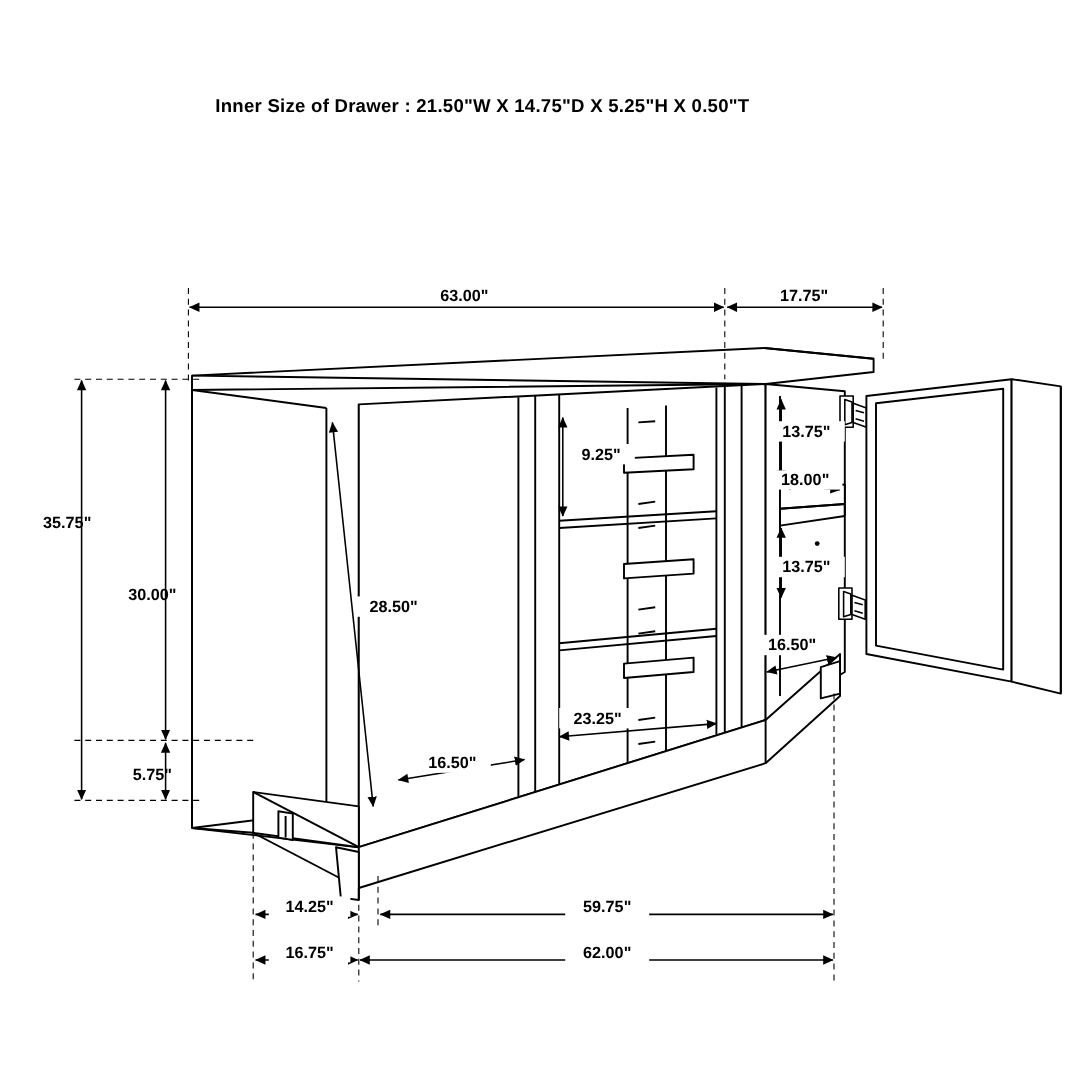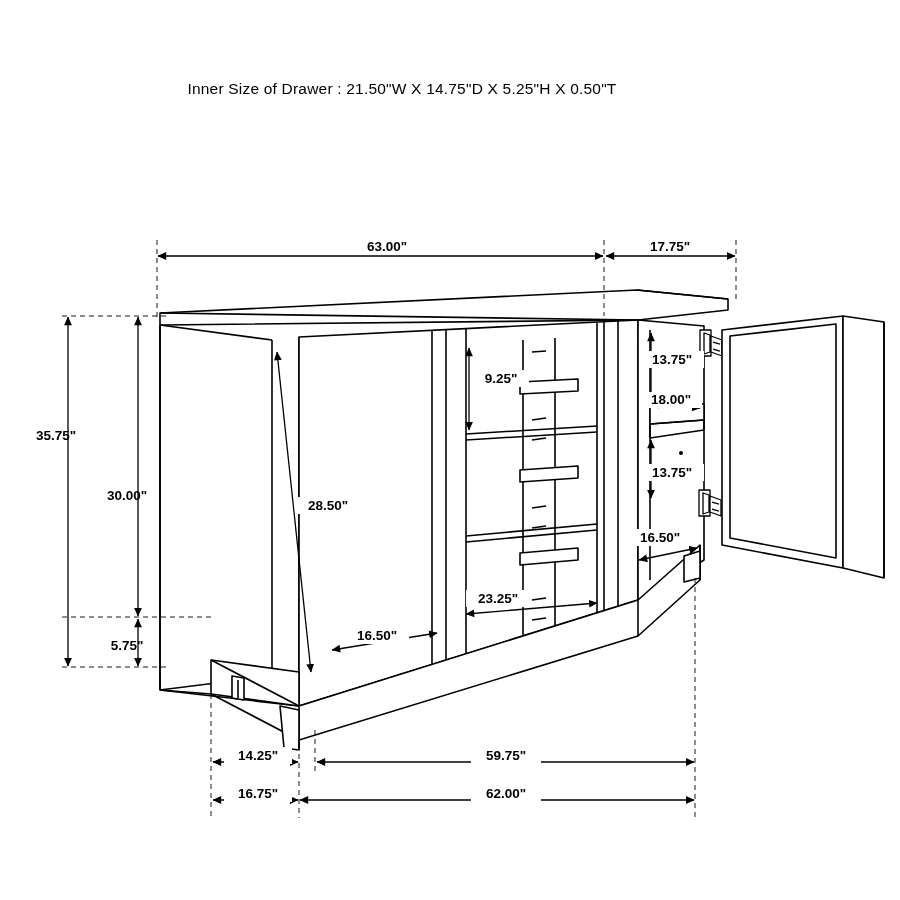--- a/index.html
+++ b/index.html
@@ -20,21 +20,21 @@
     width: 900px;
     height: 900px;
   }
   #title {
     position: absolute;
     top: 80px;
     left: 0;
     width: 804px;
     text-align: center;
     font-size: 15.5px;
-    font-weight: normal;
+    font-weight: bold;
     letter-spacing: 0.2px;
     color: #000;
   }
   svg#drawing {
     position: absolute;
     top: 0;
     left: 0;
   }
   .dim-label {
     font-family: "Liberation Sans", sans-serif;

